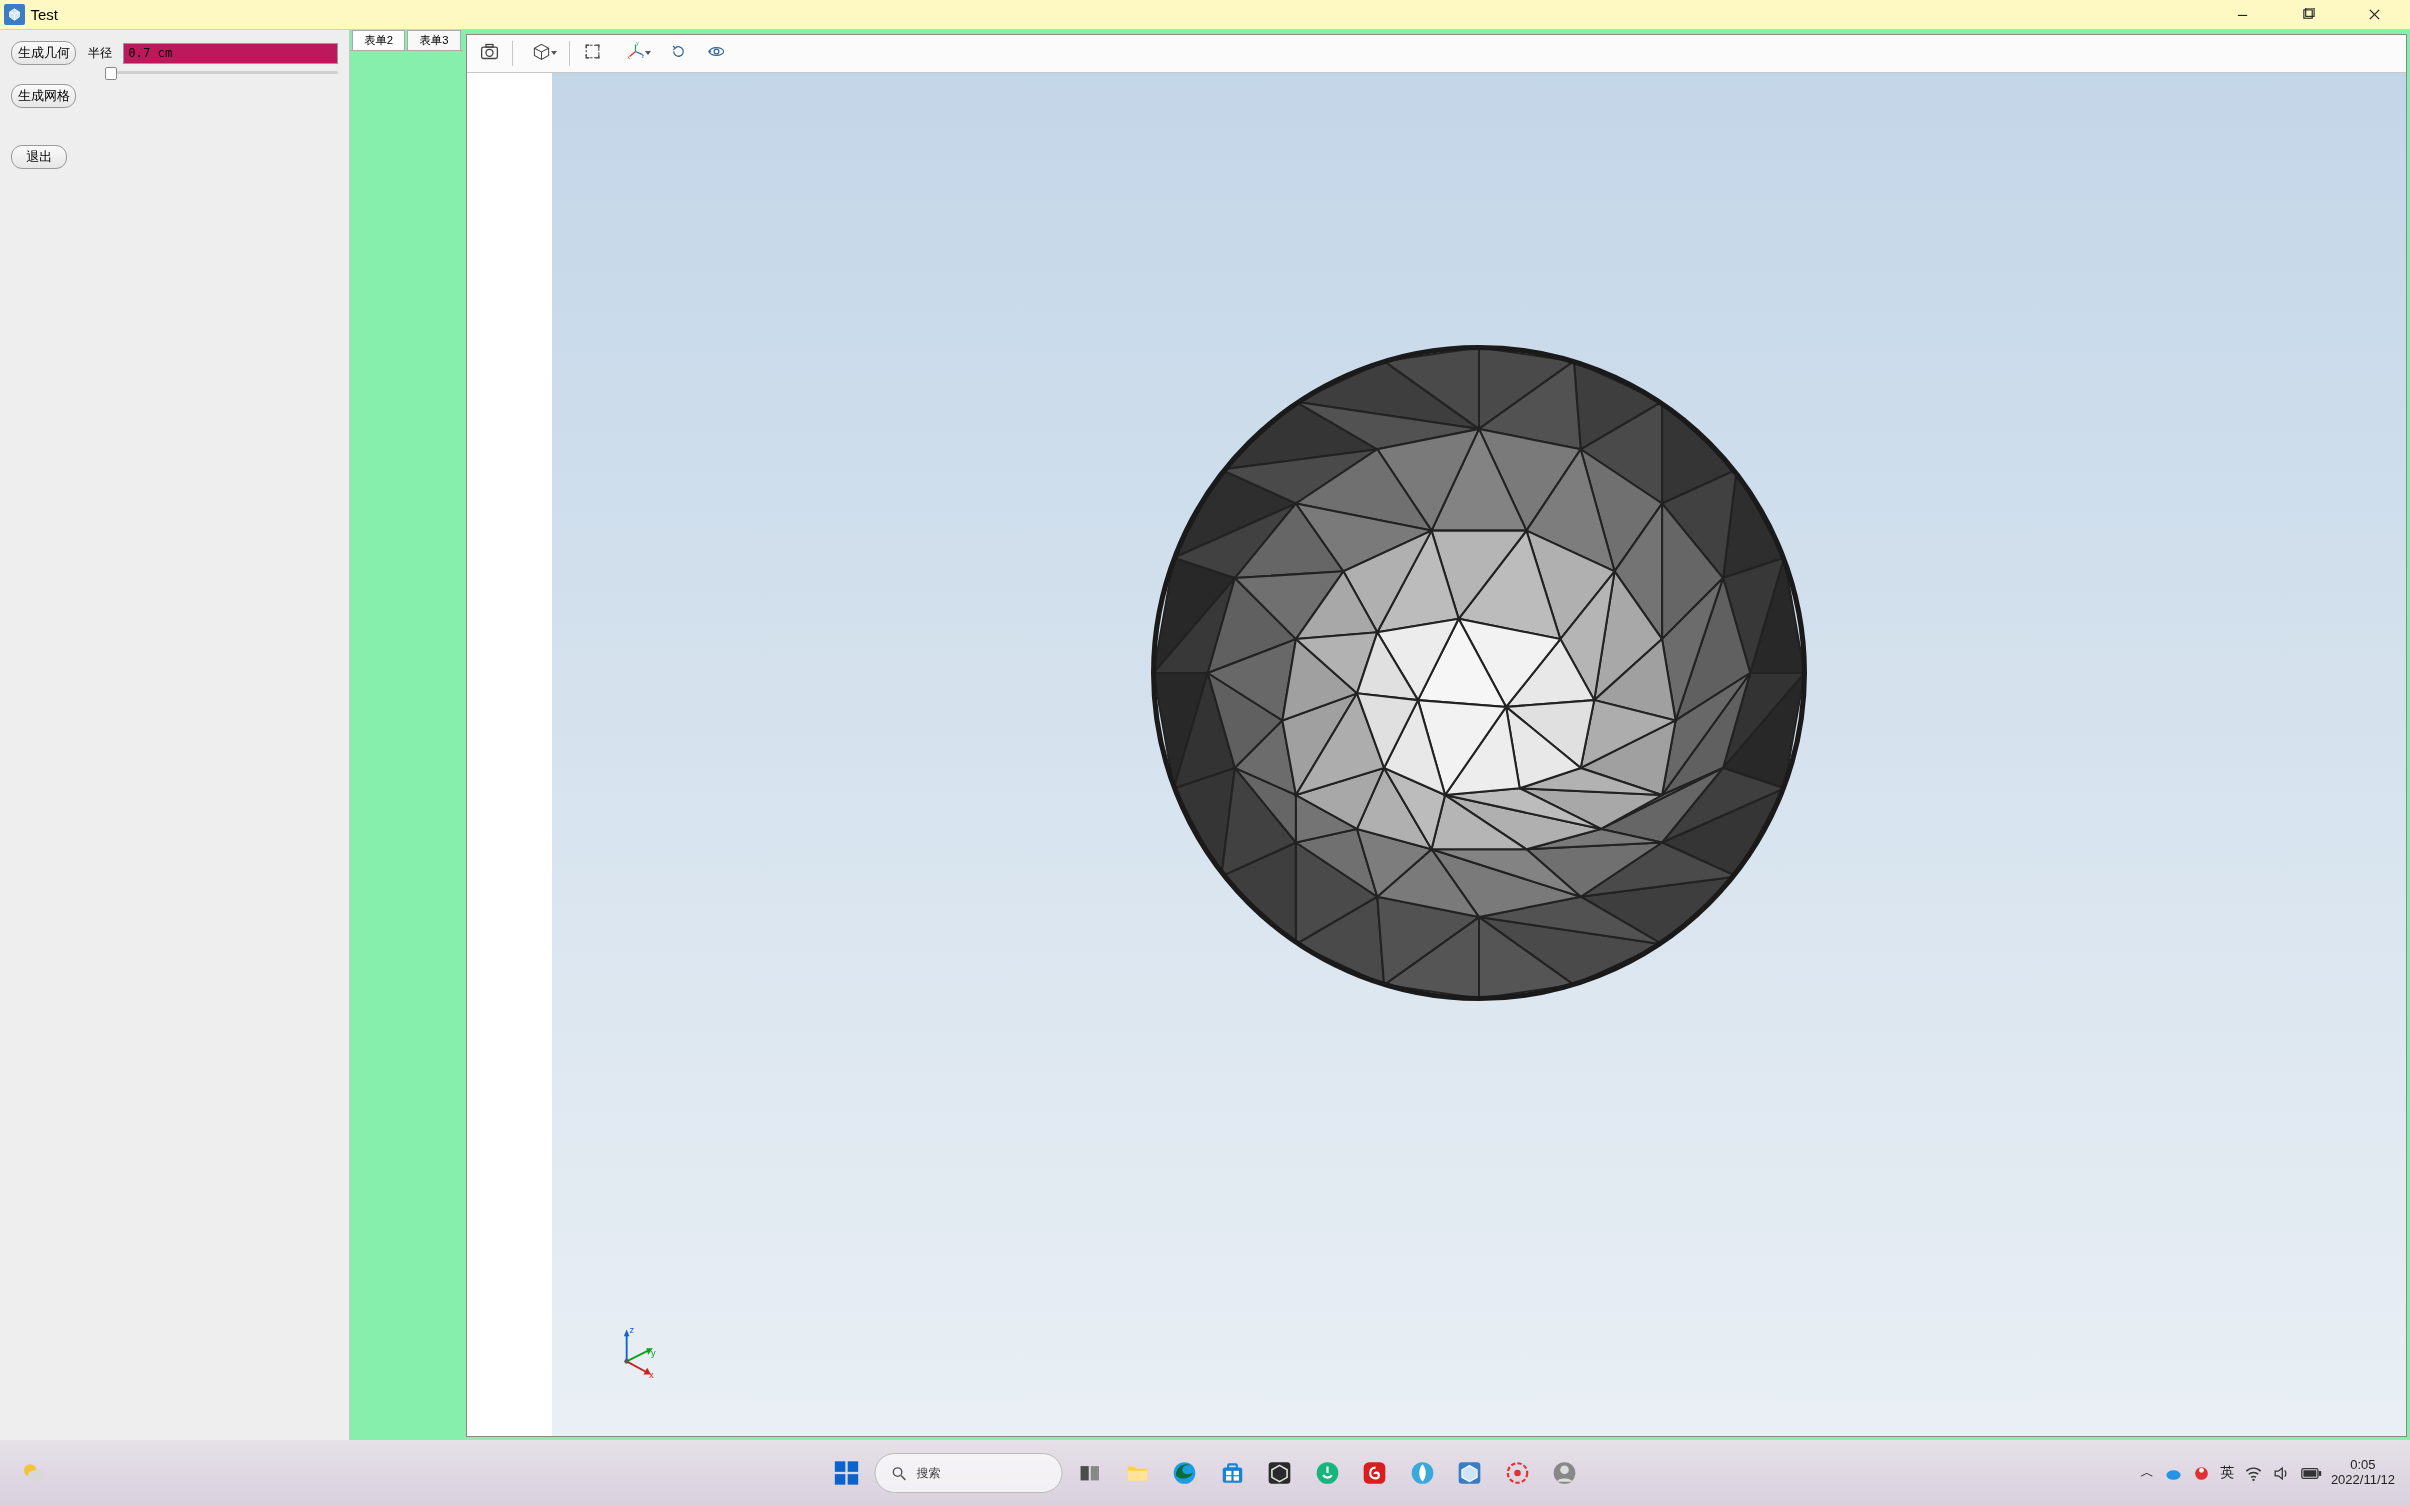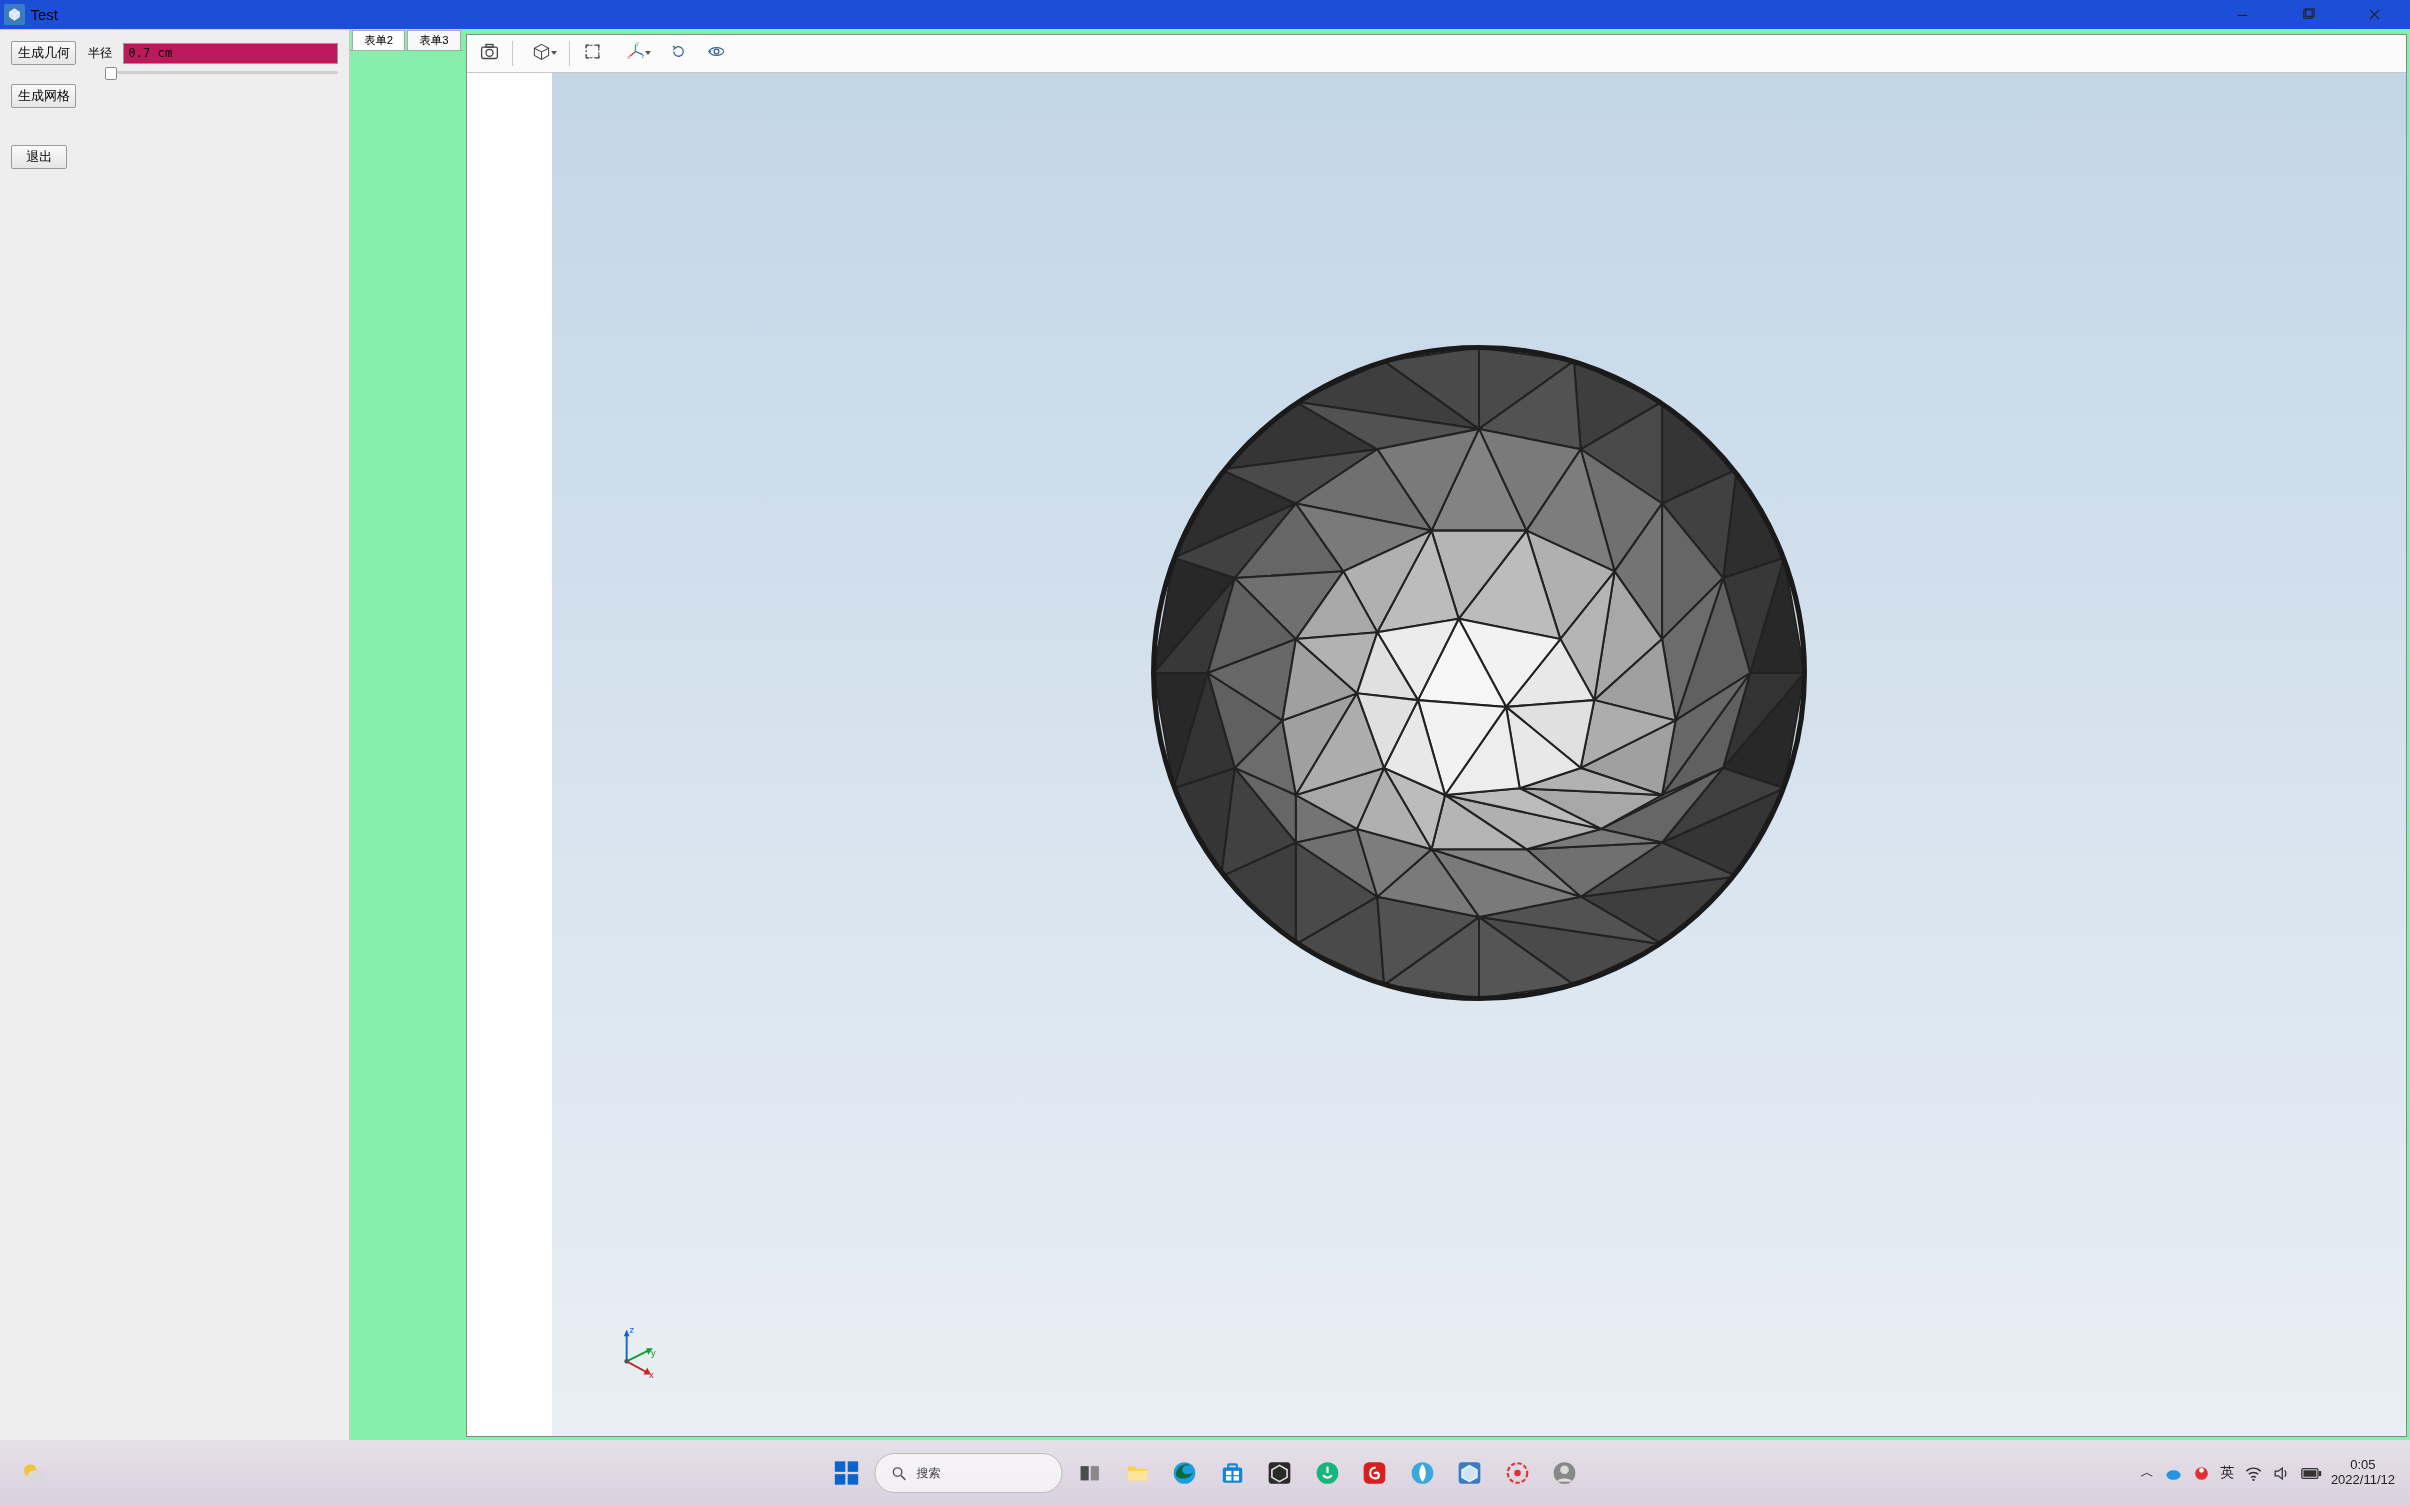--- a/index.html
+++ b/index.html
@@ -1,33 +1,33 @@
 <!DOCTYPE html>
 <html style="font-size:15px"><head>
 <meta charset="utf-8">
 <style>
 * { margin: 0; padding: 0; box-sizing: border-box; }
 html, body { width: 2411px; height: 1507px; font-family: "Microsoft YaHei", sans-serif; overflow: hidden; background: #f0f0f0; }
 
 
-.titlebar { height: 30px; background: #1d4ed8; display: flex; align-items: center; padding: 0 3.8px; border-bottom: 0.9px solid #d0d0d0; }
+.titlebar { height: 30px; background: #fef9c3; display: flex; align-items: center; padding: 0 3.8px; border-bottom: 0.9px solid #d0d0d0; }
 .titlebar .app-icon { width: 21px; height: 21px; background: #3b7dc4; border-radius: 1.9px; display: flex; align-items: center; justify-content: center; margin-right: 5.6px; }
 .titlebar .app-icon svg { width: 13px; height: 13px; }
 .titlebar .title { font-size: 15px; color: #000; }
 .titlebar .win-controls { margin-left: auto; display: flex; }
 .titlebar .win-controls .ctrl { width: 66px; height: 30px; display: flex; align-items: center; justify-content: center; }
 
 
 .main { display: flex; height: calc(100% - 30px - 66px); }
 .sidebar { width: 350px; background: #eeeeee; padding: 11.3px; border-right: 0.9px solid #c8c8c8; }
 .content { flex: 1; background: #86efac; display: flex; flex-direction: row; }
 
 
 .side-row { display: flex; align-items: center; margin-bottom: 9.4px; gap: 11.3px; }
-.side-btn { font-size: 13px; padding: 1.9px 5.6px; background: linear-gradient(#fafafa,#e6e6e6); border: 0.9px solid #999; border-radius: 2px; cursor: pointer; min-width: 56px; }
+.side-btn { font-size: 13px; padding: 1.9px 5.6px; background: linear-gradient(#fafafa,#e6e6e6); border: 0.9px solid #999; border-radius: 11px; cursor: pointer; min-width: 56px; }
 .side-label { font-size: 12.2px; }
 .side-input { flex: 1; height: 21px; font-size: 12.2px; padding: 0 3.8px; border: 0.9px solid #999; background: #be185d; font-family: monospace; }
 .slider { width: 100%; height: 3.8px; background: #d0d0d0; border-radius: 1.9px; position: relative; margin-top: -3.8px; margin-bottom: 9.4px; margin-left: 94px; width: calc(100% - 94px); }
 .slider::after { content: ""; position: absolute; left: 0; top: -3.8px; width: 9.4px; height: 11.3px; background: #fff; border: 0.9px solid #888; border-radius: 1.9px; }
 
 
 .tabs { height: 21px; display: flex; align-items: flex-end; padding-left: 1.9px; border-bottom: 0.9px solid #aaa; }
 .tab { font-size: 11.3px; padding: 1.9px 11.3px 1.9px 11.3px; background: #f8f8f8; border: 0.9px solid #aaa; border-bottom: none; margin-right: 1.9px; cursor: pointer; }
 .tab.active { background: #fff; }
 

